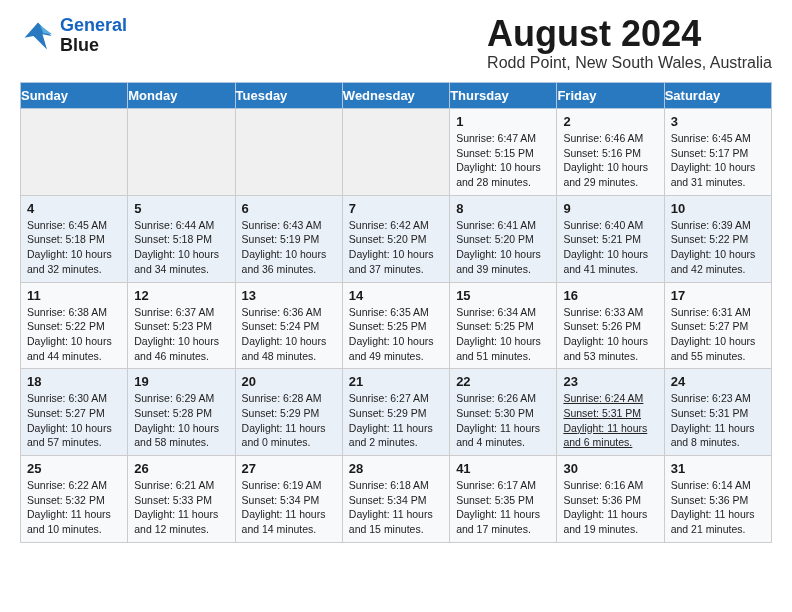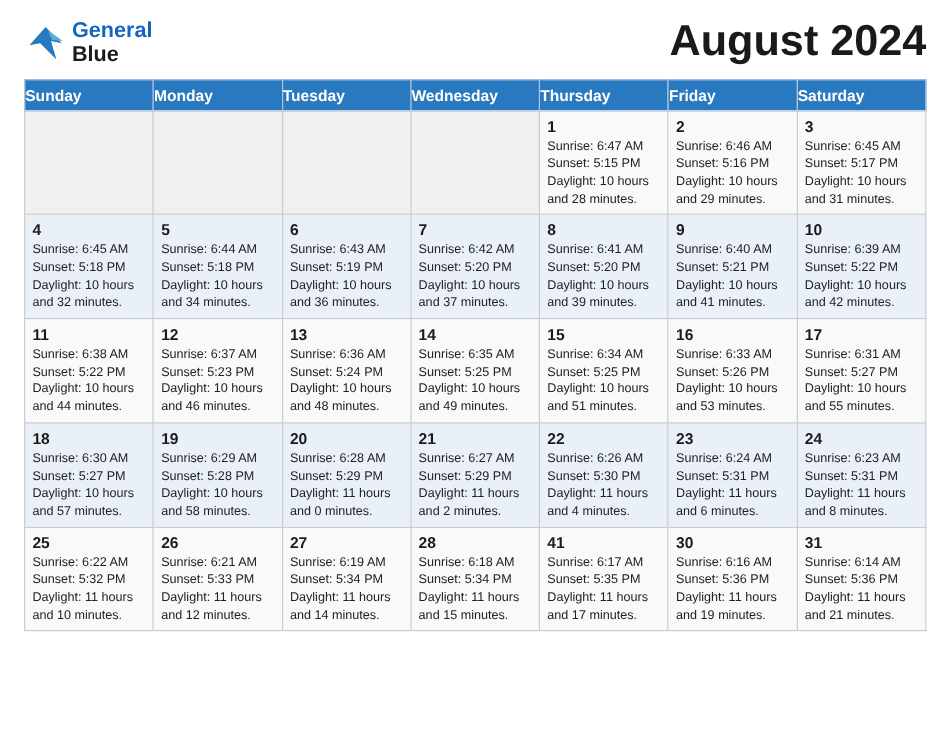--- a/index.html
+++ b/index.html
@@ -106,20 +106,21 @@
       <svg class="logo-bird" viewBox="0 0 40 40">
         <polygon points="20,5 35,20 25,18 30,35 15,20 5,22" fill="#2979c0"></polygon>
         <polygon points="22,8 36,18 26,17" fill="#5aacdf"></polygon>
       </svg>
       <div class="logo-text">
         <span class="blue">General</span><br><span>Blue</span>
       </div>
     </div>
     <div class="title-block">
       <h1>August 2024</h1>
+      <h2>Rodd Point, New South Wales, Australia</h2>
     </div>
   </div>
 
   <table class="calendar">
     <thead>
       <tr>
         <th>Sunday</th>
         <th>Monday</th>
         <th>Tuesday</th>
         <th>Wednesday</th>
@@ -289,21 +290,21 @@
           </td>
           <td>
             <span class="day-num">22</span>
             <div class="day-info" style="white-space: pre-line;">Sunrise: 6:26 AM
 Sunset: 5:30 PM
 Daylight: 11 hours
 and 4 minutes.</div>
           </td>
           <td>
             <span class="day-num">23</span>
-            <div class="day-info" style="white-space: pre-line;">Sunrise: 6:24 AM
+            <div class="day-info" style="white-space: pre-line; text-decoration: underline;">Sunrise: 6:24 AM
 Sunset: 5:31 PM
 Daylight: 11 hours
 and 6 minutes.</div>
           </td>
           <td>
             <span class="day-num">24</span>
             <div class="day-info" style="white-space: pre-line;">Sunrise: 6:23 AM
 Sunset: 5:31 PM
 Daylight: 11 hours
 and 8 minutes.</div>

